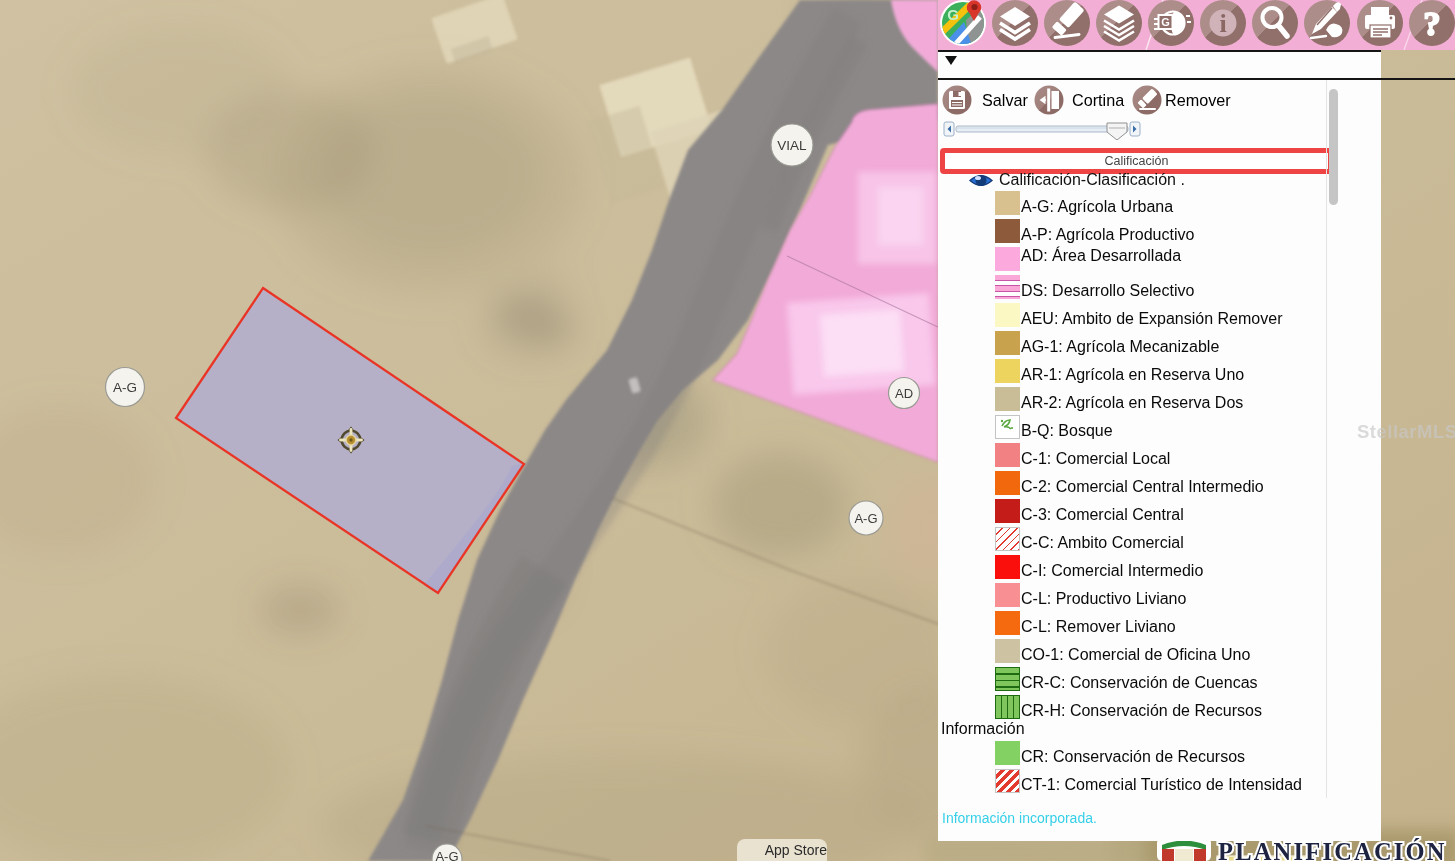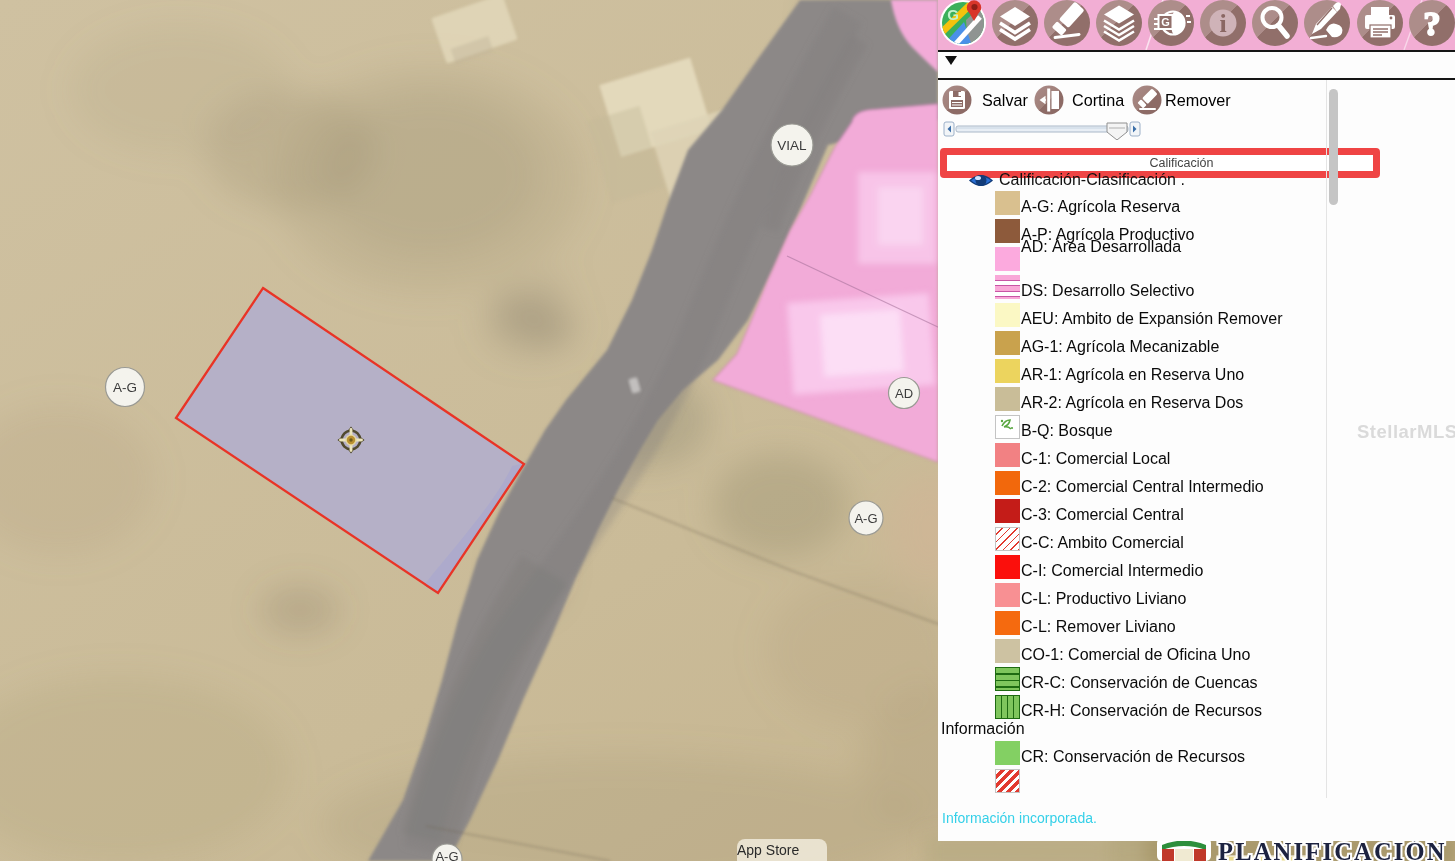--- a/index.html
+++ b/index.html
@@ -251,21 +251,21 @@
   <rect x="16" y="25" width="21" height="13" fill="#fff" stroke="#916f6a" stroke-width="1.2"></rect>
   <path d="M19,29 h15 M19,32 h15 M19,35 h9" stroke="#916f6a" stroke-width="1.3"></path>
 </g>
 
 <g transform="translate(468,0)">
   <circle cx="26" cy="23" r="23" fill="url(#ic)"></circle>
   <text x="26" y="35" font-size="34" font-weight="bold" fill="#fff" stroke="#fff" stroke-width="2" text-anchor="middle" font-family="Liberation Serif">?</text>
 </g>
 </svg>
 
-<div class="abs" id="panel" style="left:938px;top:50px;width:517px;height:789px;background:#fdfdfd;border-top:2px solid #151515;">
+<div class="abs" id="panel" style="left:938px;top:50px;width:443px;height:789px;background:#fdfdfd;border-top:2px solid #151515;">
 
   <div class="abs" style="left:0;top:0;width:517px;height:26px;border-bottom:2px solid #151515;">
 
     <div class="abs" style="left:7px;top:4px;width:0;height:0;border-left:6.5px solid transparent;border-right:6.5px solid transparent;border-top:9px solid #111;"></div>
   </div>
 
   <svg class="abs" style="left:4px;top:33px" width="310" height="31" viewBox="0 0 310 31">
     <defs>
       <linearGradient id="pc" x1="0" y1="0" x2="1" y2="1">
         <stop offset="0" stop-color="#aa8a88"></stop>
@@ -308,37 +308,37 @@
     <rect x="2" y="2" width="10" height="14" rx="2" fill="#f2f5f8" stroke="#9cb0c8"></rect>
     <path d="M9,5.5 L5.5,9 L9,12.5 Z" fill="#3a6ea8"></path>
     <rect x="14" y="6" width="172" height="6" rx="2" fill="#e8eef5" stroke="#aab8c8" stroke-width="1"></rect>
     <rect x="15" y="7" width="160" height="2" fill="#d8e2ec"></rect>
     <path d="M165,3 h20 v9 l-10,8 l-10,-8 Z" fill="#f4f4f4" stroke="#909090"></path>
     <path d="M167,8 h16" stroke="#b0b0b0"></path>
     <rect x="188" y="2" width="10" height="14" rx="2" fill="#f2f5f8" stroke="#9cb0c8"></rect>
     <path d="M191,5.5 L194.5,9 L191,12.5 Z" fill="#3a6ea8"></path>
   </svg>
 
-  <div class="abs" style="left:2px;top:96px;width:383px;height:16px;border:7px solid #ef4444;border-radius:4px;background:#fff;text-align:center;font-size:12.5px;color:#444;line-height:16px;padding-left:43px;">Calificación</div>
+  <div class="abs" style="left:2px;top:96px;width:383px;height:16px;border:5px solid #ef4444;border-radius:4px;background:#fff;text-align:center;font-size:12.5px;color:#444;line-height:16px;">Calificación</div>
 
   <svg class="abs" style="left:31px;top:120px" width="24" height="17" viewBox="0 0 24 17">
     <path d="M1,8.5 Q12,-1 23,8.5 Q12,18 1,8.5 Z" fill="#2a6fd4" stroke="#123c7a" stroke-width="1.4"></path>
     <circle cx="12" cy="8.5" r="5.5" fill="#123c7a"></circle>
     <ellipse cx="9" cy="6" rx="3" ry="2" fill="#cfe2ff"></ellipse>
   </svg>
   <div class="abs" style="left:61px;top:119px;font-size:16px;color:#111;">Calificación-Clasificación .</div>
 
   <div class="sw" style="top:139px;background:#d9c08f"></div>
-  <div class="lt" style="top:147px">A-G: Agrícola Reserva</div>
+  <div class="lt" style="top:147px">A-G: Agrícola Urbana</div>
 
   <div class="sw" style="top:167px;background:#8d5a3b"></div>
   <div class="lt" style="top:175px">A-P: Agrícola Productivo</div>
 
   <div class="sw" style="top:195px;background:#fcaade"></div>
-  <div class="lt" style="top:187px">AD: Área Desarrollada</div>
+  <div class="lt" style="top:196px">AD: Área Desarrollada</div>
 
   <div class="sw" style="top:223px;background:linear-gradient(180deg,#f9a8d8 0 5px,#c855a5 5px 6px,#ffffff 6px 10px,#c855a5 10px 11px,#f9a8d8 11px 16px,#c855a5 16px 17px,#ffffff 17px 21px,#c855a5 21px 22px,#f9a8d8 22px 24px)"></div>
   <div class="lt" style="top:231px">DS: Desarrollo Selectivo</div>
 
   <div class="sw" style="top:251px;background:#fbf8c4"></div>
   <div class="lt" style="top:259px">AEU: Ambito de Expansión Remover</div>
 
   <div class="sw" style="top:279px;background:#c9a24d"></div>
   <div class="lt" style="top:287px">AG-1: Agrícola Mecanizable</div>
 
@@ -385,22 +385,23 @@
   <div class="lt" style="top:623px">CR-C: Conservación de Cuencas</div>
 
   <div class="sw" style="top:643px;background:repeating-linear-gradient(90deg,#7fc65d 0 4.5px,#1e6b12 4.5px 6px);border:1px solid #1e6b12;width:23px;height:22px;"></div>
   <div class="lt" style="top:651px">CR-H: Conservación de Recursos</div>
   <div class="lt" style="left:3px;top:669px">Información</div>
 
   <div class="sw" style="top:689px;background:#83d063"></div>
   <div class="lt" style="top:697px">CR: Conservación de Recursos</div>
 
   <div class="sw" style="top:717px;background:repeating-linear-gradient(135deg,#fff 0 3.2px,#e23a2f 3.2px 6.4px);border:1px solid #c4c4c4;width:23px;height:22px;"></div>
+  <div class="lt" style="top:725px">CT-1: Comercial Turístico de Intensidad</div>
 
   <div class="abs" style="left:388px;top:28px;width:1px;height:718px;background:#e4e4e4;"></div>
   <div class="abs" style="left:391px;top:37px;width:9px;height:116px;background:#c5c5c5;border-radius:5px;"></div>
 
   <div class="abs" style="left:4px;top:758px;font-size:14px;color:#35d0e8;">Información incorporada.</div>
 </div>
 
 <div class="abs" style="left:1357px;top:421px;font-size:18.5px;font-weight:bold;color:rgba(200,200,200,0.65);letter-spacing:0.5px;">StellarMLS</div>
 
-<div class="abs" style="left:737px;top:839px;width:90px;height:22px;background:rgba(234,228,210,0.96);border-radius:8px 8px 0 0;font-size:14px;color:#2a2a2a;text-align:left;line-height:22px;">App Store</div>
+<div class="abs" style="left:737px;top:839px;width:90px;height:22px;background:rgba(234,228,210,0.96);border-radius:8px 8px 0 0;font-size:14px;color:#2a2a2a;text-align:right;line-height:22px;">App Store</div>
 
 </body></html>

